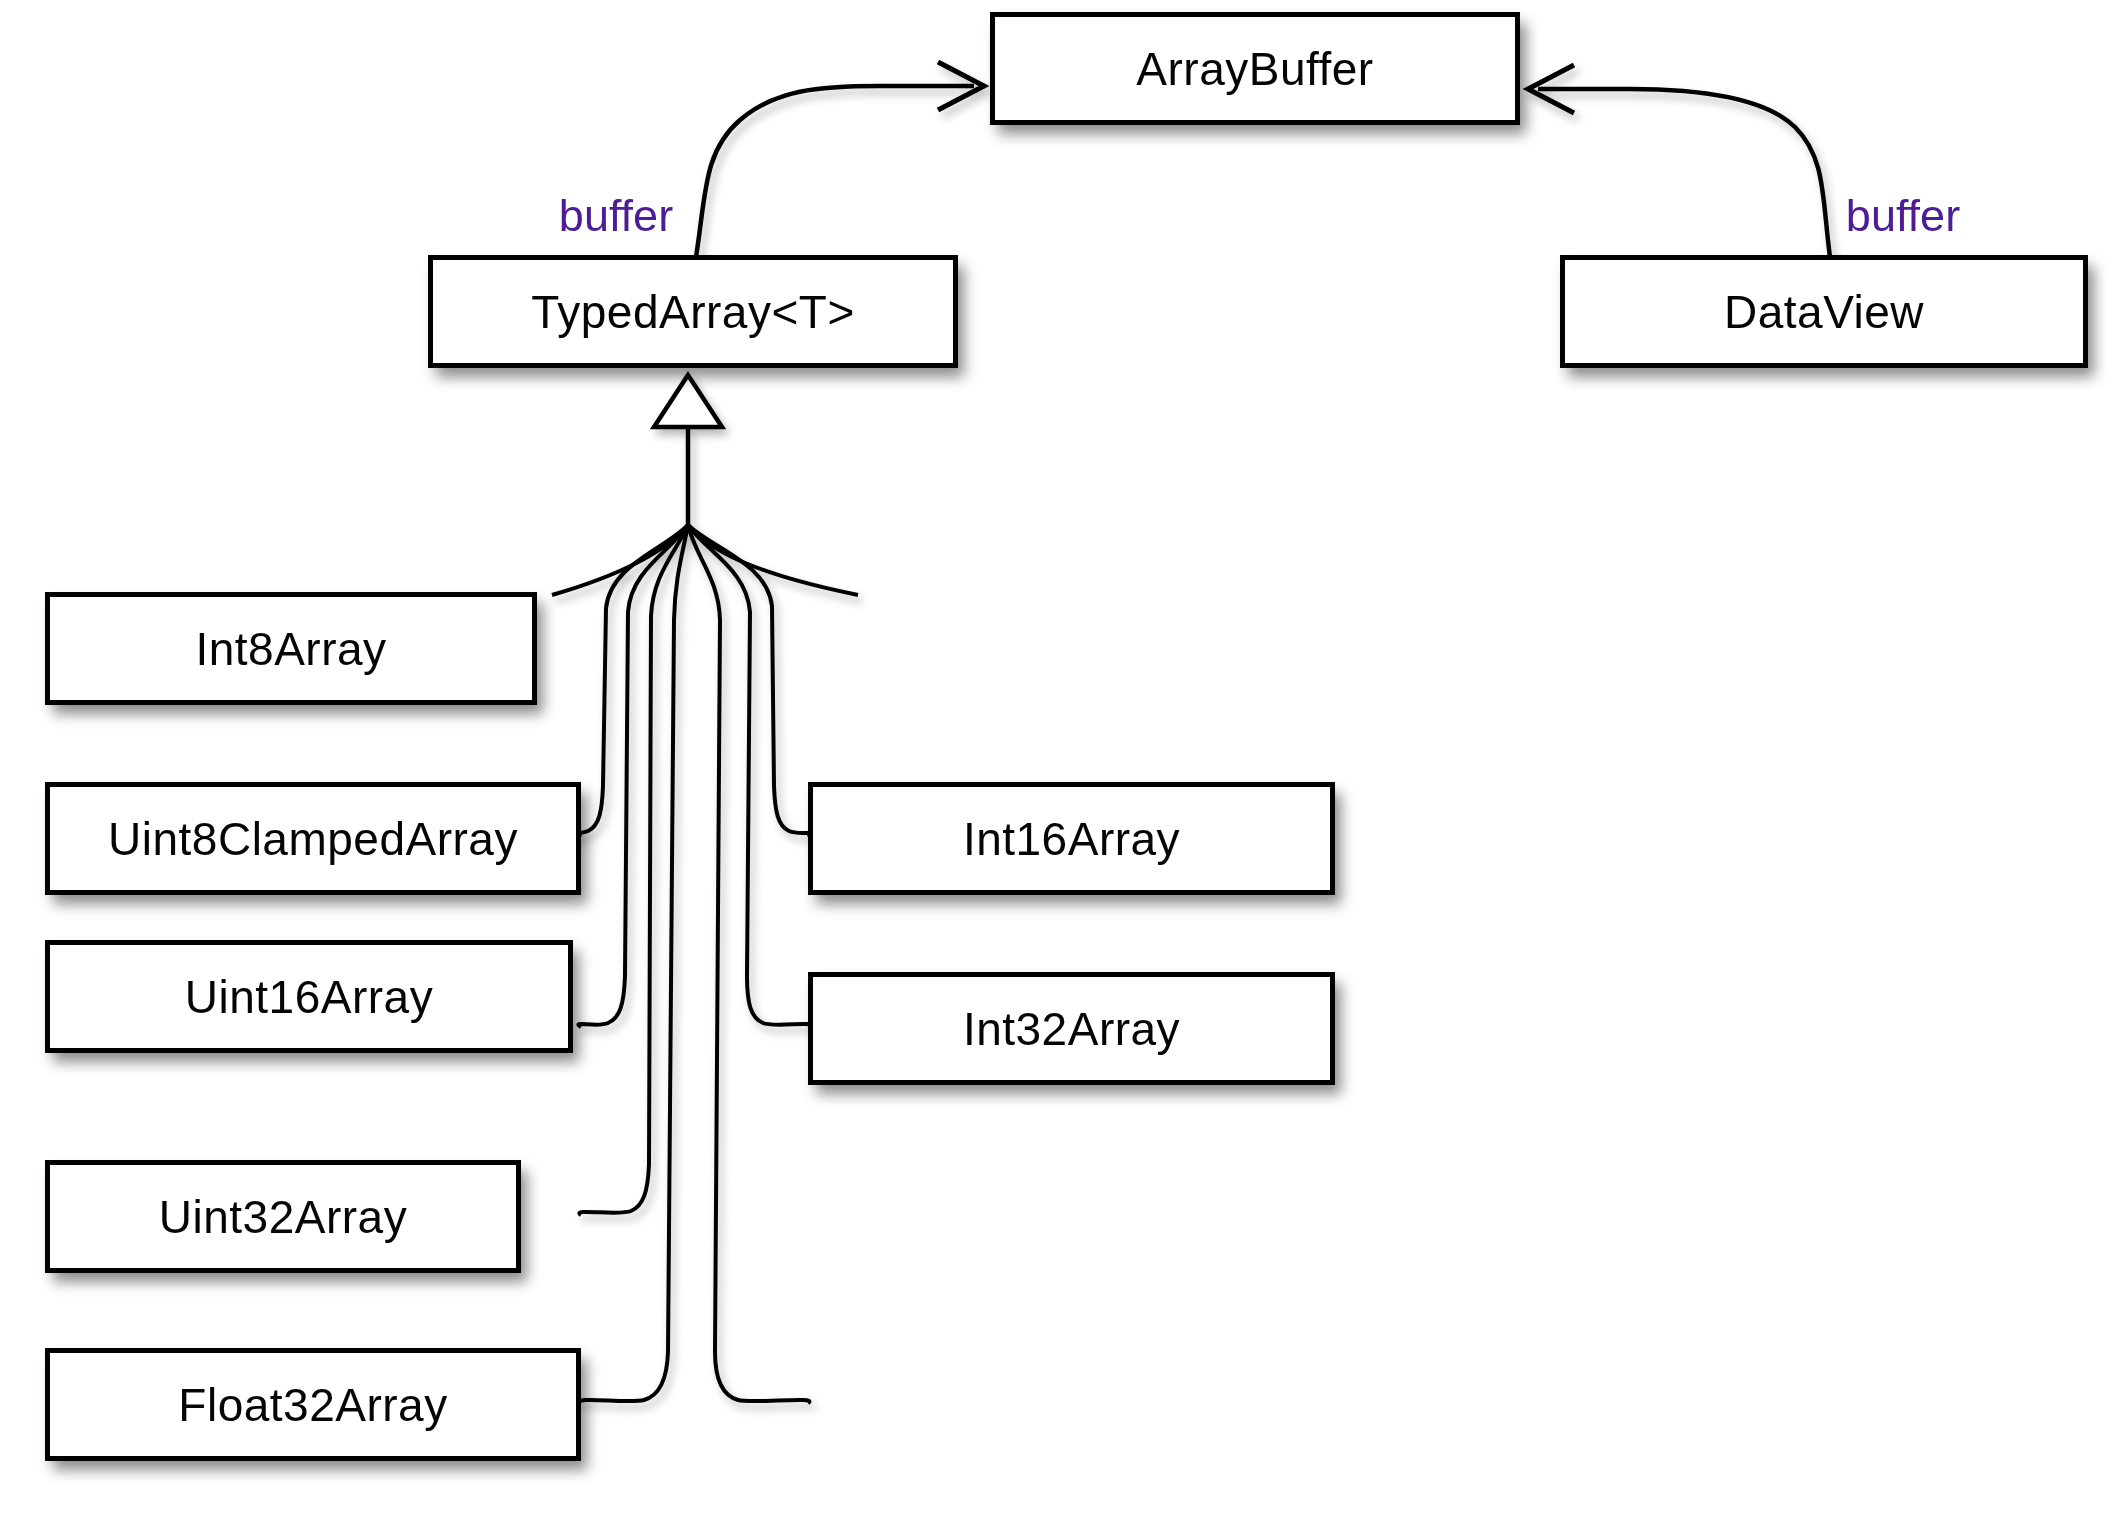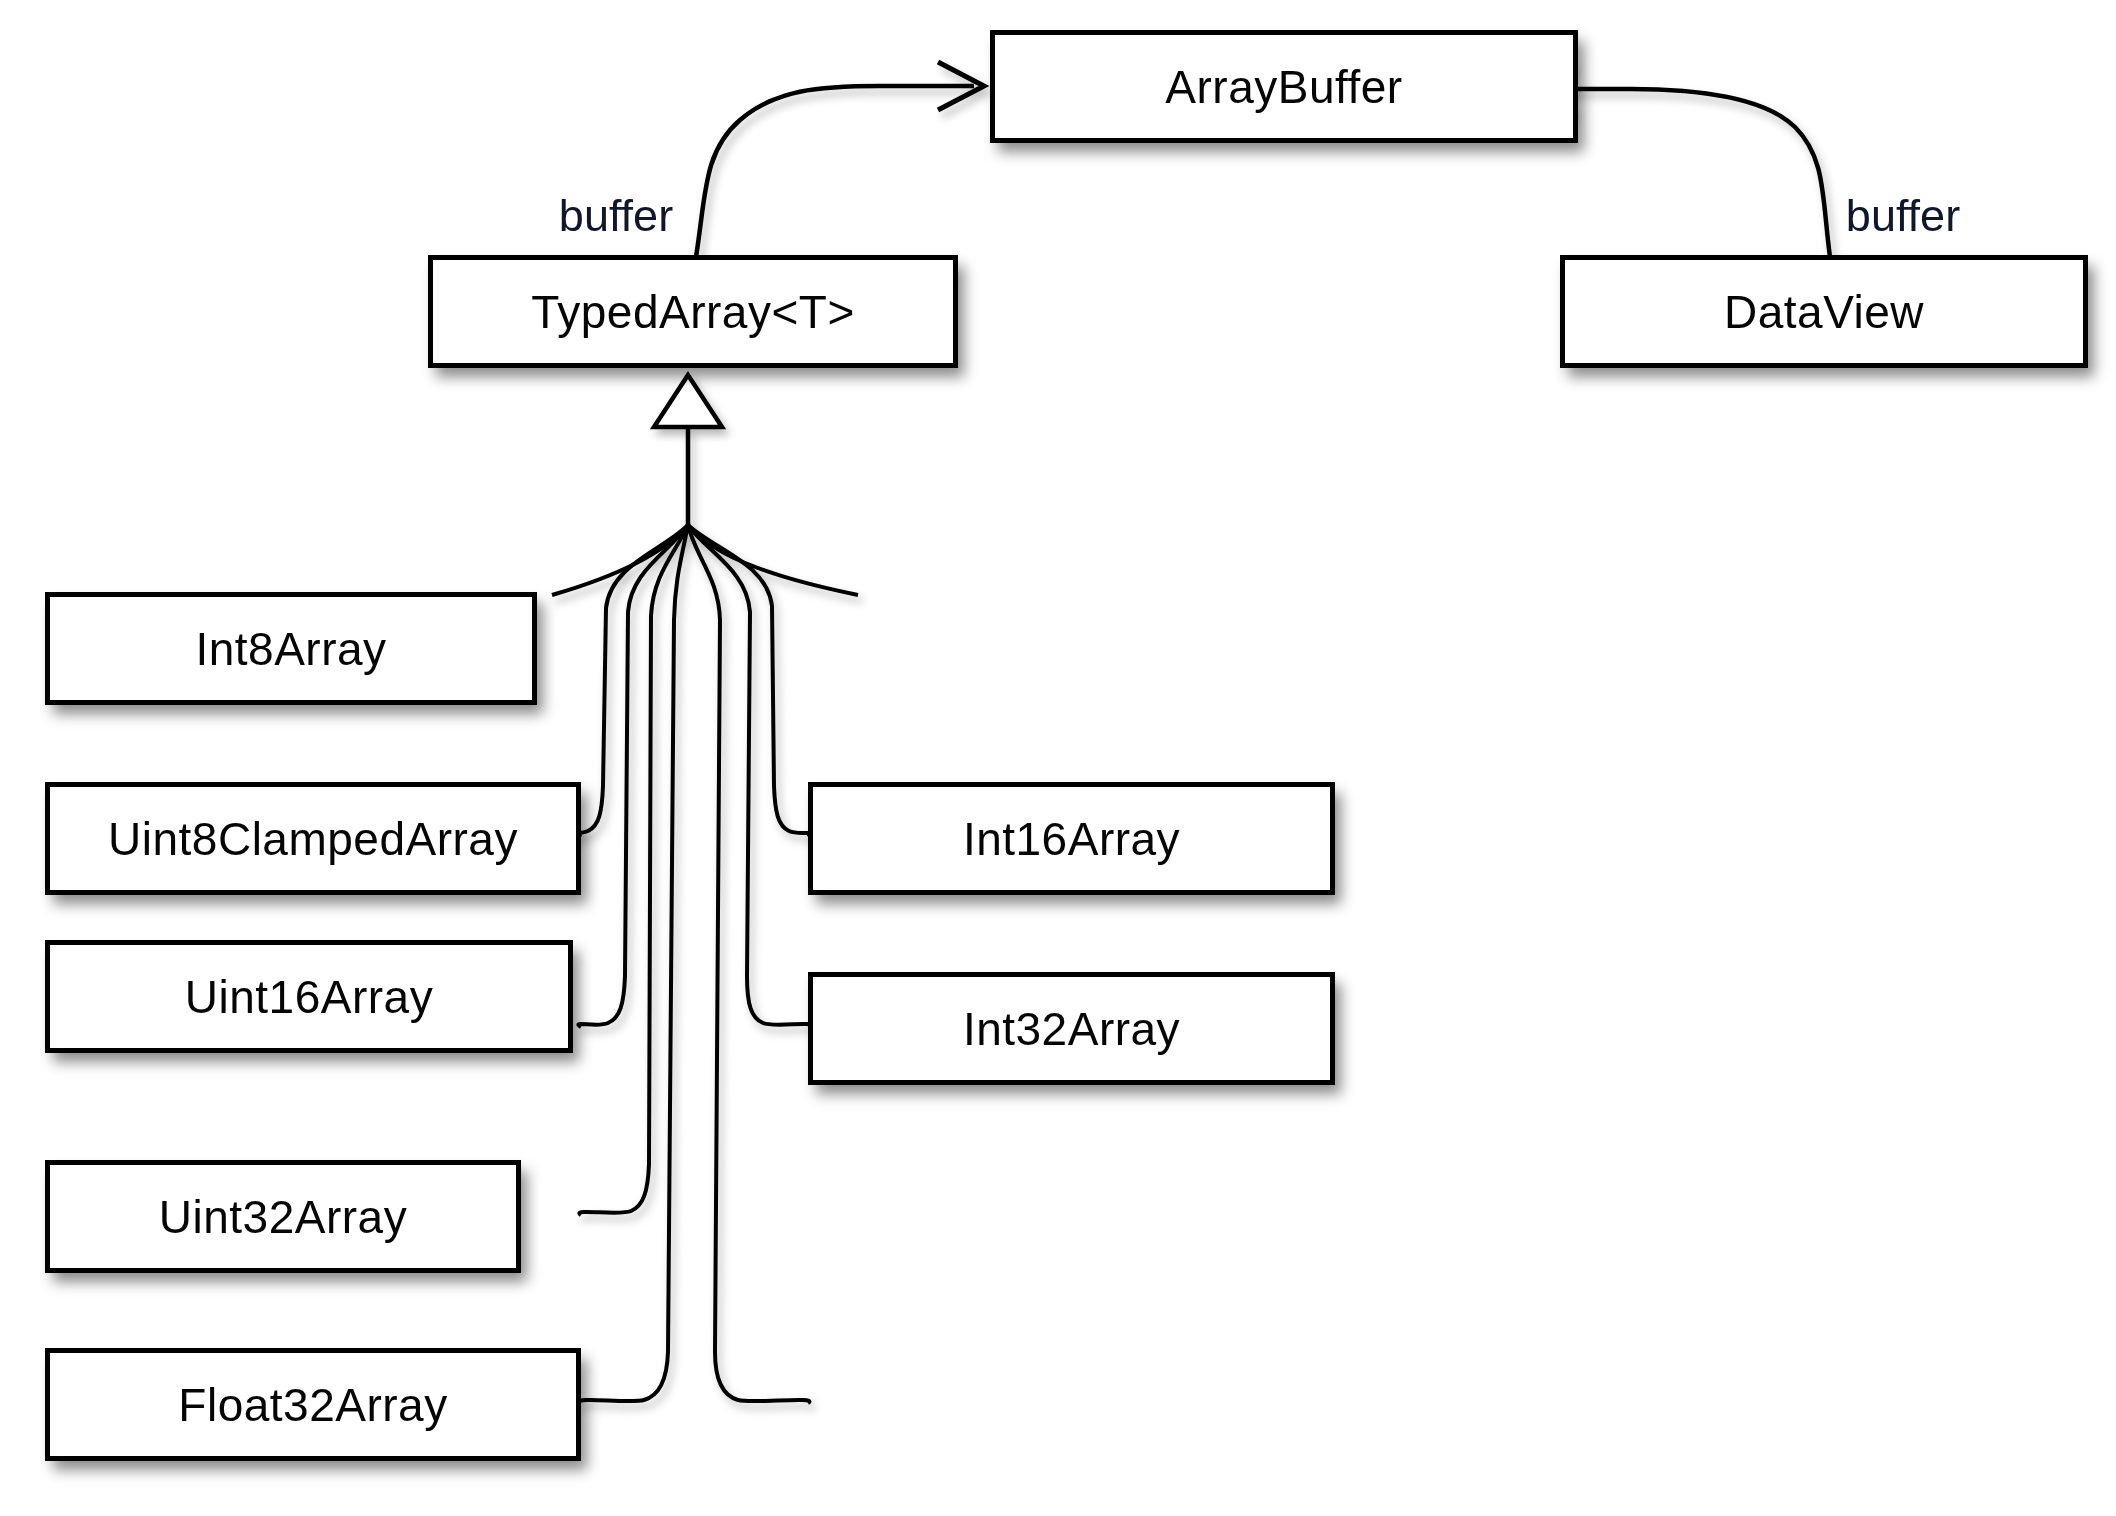--- a/index.html
+++ b/index.html
@@ -34,21 +34,21 @@
   }
   .node-label {
     font-size: 46px;
     color: #050505;
     letter-spacing: 0.5px;
     white-space: nowrap;
   }
   .edge-label {
     position: absolute;
     font-size: 45px;
-    color: #0f172a;
+    color: #4c1d95;
     white-space: nowrap;
     transform: translate(-50%, -50%);
   }
 </style>
 </head>
 <body>
 
 <div class="stage">
 
   <svg class="wires" width="2116" height="1516" viewBox="0 0 2116 1516" fill="none" xmlns="http://www.w3.org/2000/svg">
@@ -82,21 +82,21 @@
         <path d="M 688 525 C 670 552 631 570 628 612 L 625 976 C 624 1004 620 1018 608 1023 C 597 1028 570 1020 581 1027"></path>
         <path d="M 688 525 C 676 552 653 574 651 616 L 649 1164 C 648 1192 643 1206 631 1211 C 620 1216 570 1208 581 1215"></path>
         <path d="M 688 525 C 682 556 675 578 674 620 L 668 1352 C 667 1382 658 1396 644 1400 C 630 1404 572 1396 581 1403"></path>
         <path d="M 688 525 C 713 549 767 563 772 606 L 774 786 C 775 812 778 826 789 831 C 800 836 820 829 808 837"></path>
         <path d="M 688 525 C 707 552 747 570 750 612 L 747 976 C 747 1004 751 1018 763 1023 C 774 1028 820 1020 808 1027"></path>
         <path d="M 688 525 C 695 556 719 578 720 620 L 715 1352 C 715 1382 724 1396 738 1400 C 752 1404 820 1396 808 1403"></path>
       </g>
     </g>
   </svg>
 
-  <div class="node" style="left:990px; top:30px; width:588px; height:113px">
+  <div class="node" style="left:990px; top:12px; width:530px; height:113px">
     <span class="node-label">ArrayBuffer</span>
   </div>
 
   <div class="node" style="left:428px; top:255px; width:530px; height:113px">
     <span class="node-label">TypedArray&lt;T&gt;</span>
   </div>
 
   <div class="node" style="left:1560px; top:255px; width:528px; height:113px">
     <span class="node-label">DataView</span>
   </div>

